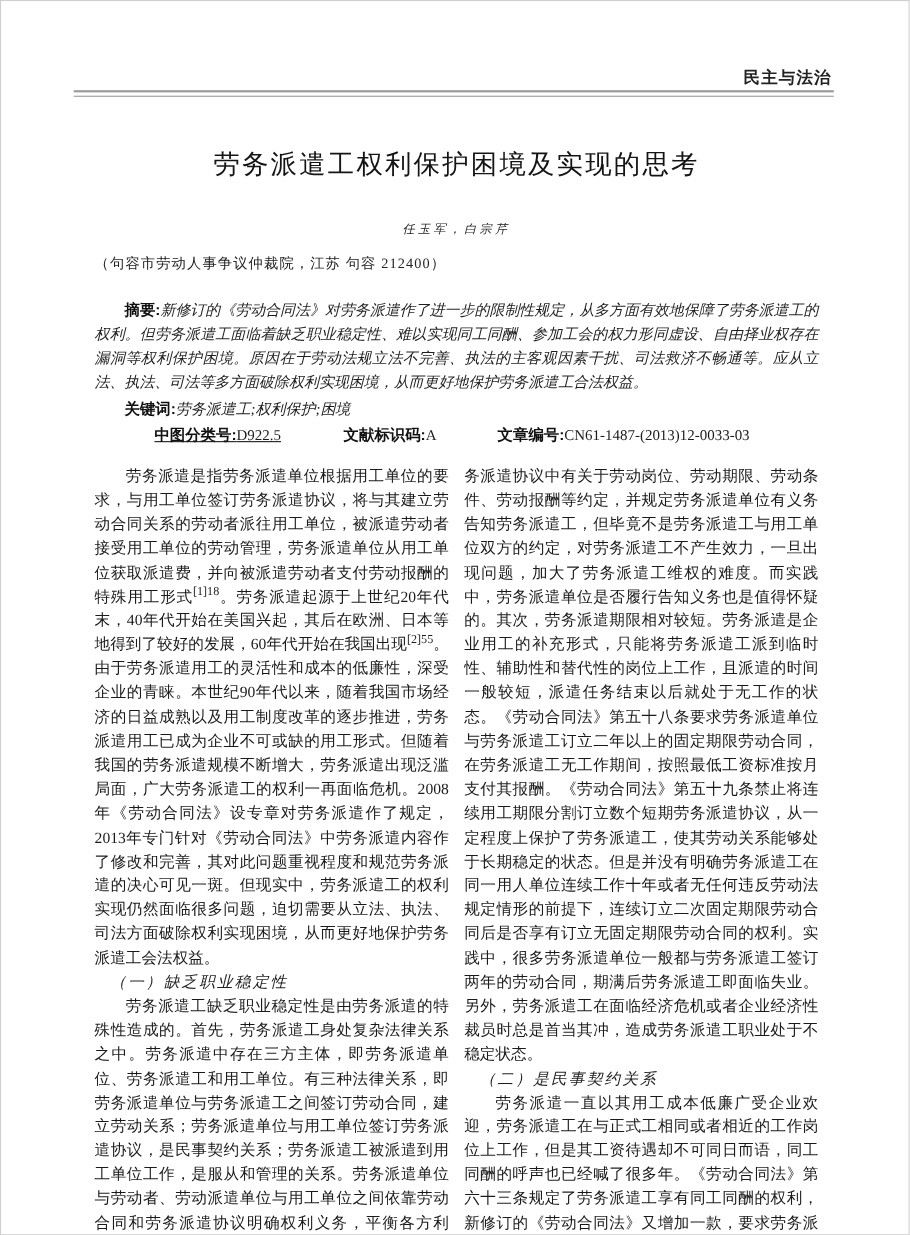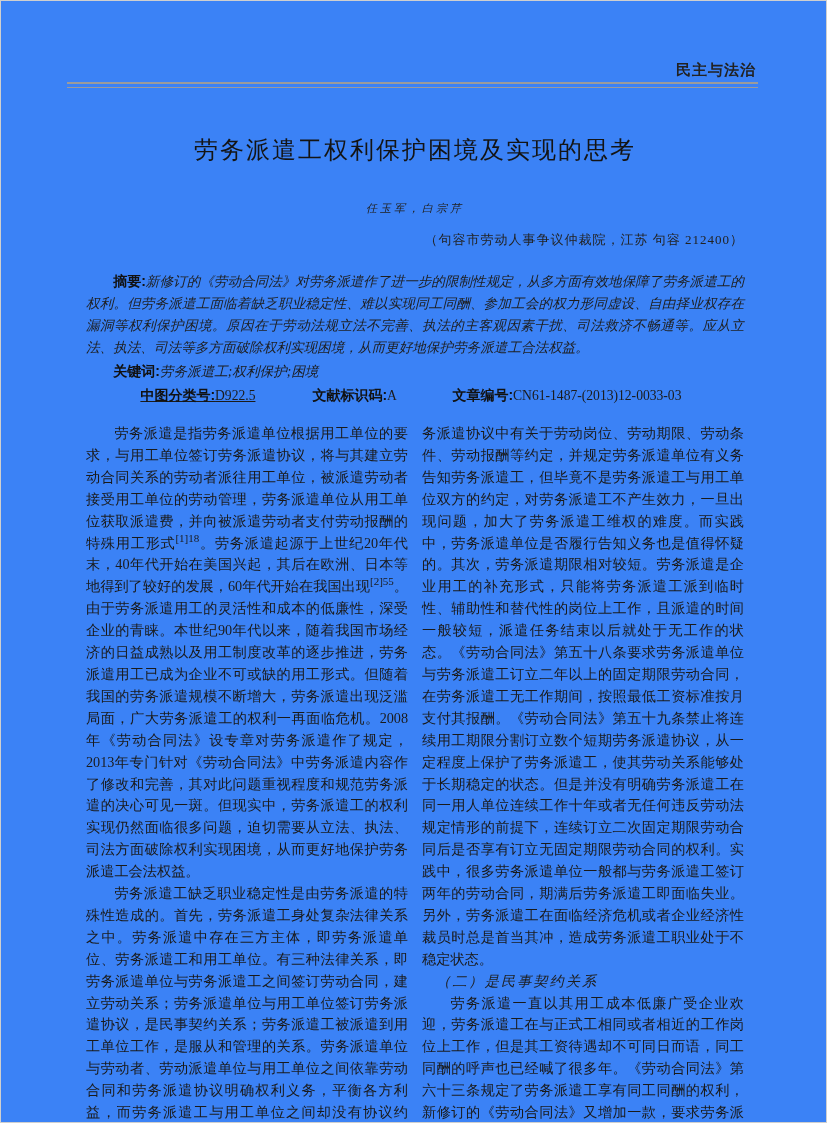--- a/index.html
+++ b/index.html
@@ -1,20 +1,20 @@
 <!DOCTYPE html>
 <html lang="zh"><head>
 <meta charset="utf-8">
 <style>
   html,body{margin:0;padding:0;background:#e8e8e8;}
   .page{
     position:relative;
     width:827px;height:1123px;
     margin:0 auto;
-    background:#3b82f6;
+    background:#ffffff;
     box-sizing:border-box;
     border:1px solid #cfcfcf;
     overflow:hidden;
     font-family:"Liberation Serif","DejaVu Serif",serif;
     color:#1b1b1b;
   }
   
   .journal-label{
     position:absolute;top:60px;right:70px;
     font-family:"Liberation Sans","DejaVu Sans",sans-serif;
@@ -30,21 +30,21 @@
     margin:126px 0 0 0;
     text-align:center;
     font-size:24px;font-weight:normal;letter-spacing:2px;color:#141414;
     line-height:46px;
   }
   .authors{
     margin-top:28px;text-align:center;
     font-style:italic;font-size:11px;letter-spacing:3px;color:#222;
   }
   .affiliation{
-    margin-top:15px;text-align:right;
+    margin-top:15px;text-align:left;
     font-size:13px;letter-spacing:1px;color:#222;
   }
   .abstract{
     margin-top:21px;
     font-size:13.6px;line-height:22px;text-align:justify;
     text-indent:2em;color:#1e1e1e;
   }
   .kai{font-style:italic;}
   .label{
     font-family:"Liberation Sans","DejaVu Sans",sans-serif;
@@ -105,20 +105,21 @@
       <span class="label">关键词:</span><span class="kai">劳务派遣工;权利保护;困境</span>
     </div>
 
     <div class="meta-line">
       <span class="meta-item m1"><span class="label">中图分类号:</span><span>D922.5</span></span><span class="meta-item m2"><span class="label">文献标识码:</span><span>A</span></span><span class="meta-item m3"><span class="label">文章编号:</span><span>CN61-1487-(2013)12-0033-03</span></span>
     </div>
 
     <div class="columns">
       <div class="column" id="col-left">
           <p class="para-indent">劳务派遣是指劳务派遣单位根据用工单位的要求，与用工单位签订劳务派遣协议，将与其建立劳动合同关系的劳动者派往用工单位，被派遣劳动者接受用工单位的劳动管理，劳务派遣单位从用工单位获取派遣费，并向被派遣劳动者支付劳动报酬的特殊用工形式<sup>[1]18</sup>。劳务派遣起源于上世纪20年代末，40年代开始在美国兴起，其后在欧洲、日本等地得到了较好的发展，60年代开始在我国出现<sup>[2]55</sup>。由于劳务派遣用工的灵活性和成本的低廉性，深受企业的青睐。本世纪90年代以来，随着我国市场经济的日益成熟以及用工制度改革的逐步推进，劳务派遣用工已成为企业不可或缺的用工形式。但随着我国的劳务派遣规模不断增大，劳务派遣出现泛滥局面，广大劳务派遣工的权利一再面临危机。2008年《劳动合同法》设专章对劳务派遣作了规定，2013年专门针对《劳动合同法》中劳务派遣内容作了修改和完善，其对此问题重视程度和规范劳务派遣的决心可见一斑。但现实中，劳务派遣工的权利实现仍然面临很多问题，迫切需要从立法、执法、司法方面破除权利实现困境，从而更好地保护劳务派遣工会法权益。</p>
+          <p class="h2">（一）缺乏职业稳定性</p>
           <p class="para-indent">劳务派遣工缺乏职业稳定性是由劳务派遣的特殊性造成的。首先，劳务派遣工身处复杂法律关系之中。劳务派遣中存在三方主体，即劳务派遣单位、劳务派遣工和用工单位。有三种法律关系，即劳务派遣单位与劳务派遣工之间签订劳动合同，建立劳动关系；劳务派遣单位与用工单位签订劳务派遣协议，是民事契约关系；劳务派遣工被派遣到用工单位工作，是服从和管理的关系。劳务派遣单位与劳动者、劳动派遣单位与用工单位之间依靠劳动合同和劳务派遣协议明确权利义务，平衡各方利益，而劳务派遣工与用工单位之间却没有协议约束，虽然劳</p>
         </div>
       <div class="column" id="col-right">
           <p class="para-cont">务派遣协议中有关于劳动岗位、劳动期限、劳动条件、劳动报酬等约定，并规定劳务派遣单位有义务告知劳务派遣工，但毕竟不是劳务派遣工与用工单位双方的约定，对劳务派遣工不产生效力，一旦出现问题，加大了劳务派遣工维权的难度。而实践中，劳务派遣单位是否履行告知义务也是值得怀疑的。其次，劳务派遣期限相对较短。劳务派遣是企业用工的补充形式，只能将劳务派遣工派到临时性、辅助性和替代性的岗位上工作，且派遣的时间一般较短，派遣任务结束以后就处于无工作的状态。《劳动合同法》第五十八条要求劳务派遣单位与劳务派遣工订立二年以上的固定期限劳动合同，在劳务派遣工无工作期间，按照最低工资标准按月支付其报酬。《劳动合同法》第五十九条禁止将连续用工期限分割订立数个短期劳务派遣协议，从一定程度上保护了劳务派遣工，使其劳动关系能够处于长期稳定的状态。但是并没有明确劳务派遣工在同一用人单位连续工作十年或者无任何违反劳动法规定情形的前提下，连续订立二次固定期限劳动合同后是否享有订立无固定期限劳动合同的权利。实践中，很多劳务派遣单位一般都与劳务派遣工签订两年的劳动合同，期满后劳务派遣工即面临失业。另外，劳务派遣工在面临经济危机或者企业经济性裁员时总是首当其冲，造成劳务派遣工职业处于不稳定状态。</p>
           <p class="h2">（二）是民事契约关系</p>
           <p class="para-indent">劳务派遣一直以其用工成本低廉广受企业欢迎，劳务派遣工在与正式工相同或者相近的工作岗位上工作，但是其工资待遇却不可同日而语，同工同酬的呼声也已经喊了很多年。《劳动合同法》第六十三条规定了劳务派遣工享有同工同酬的权利，新修订的《劳动合同法》又增加一款，要求劳务派遣单位与劳务派遣工订立的劳动合同和与用工单位订立的劳务派遣协议须载明同工同酬的条款，加大了对劳务派遣工获得与正式工相同劳</p>
         </div>
     </div>
 
   </div>

